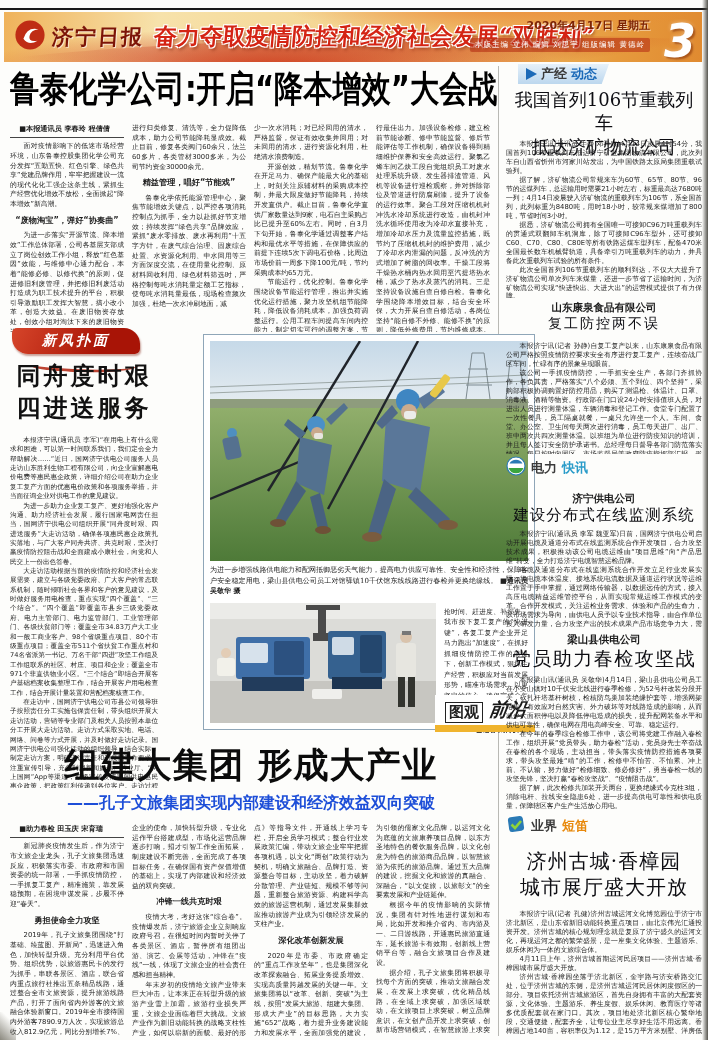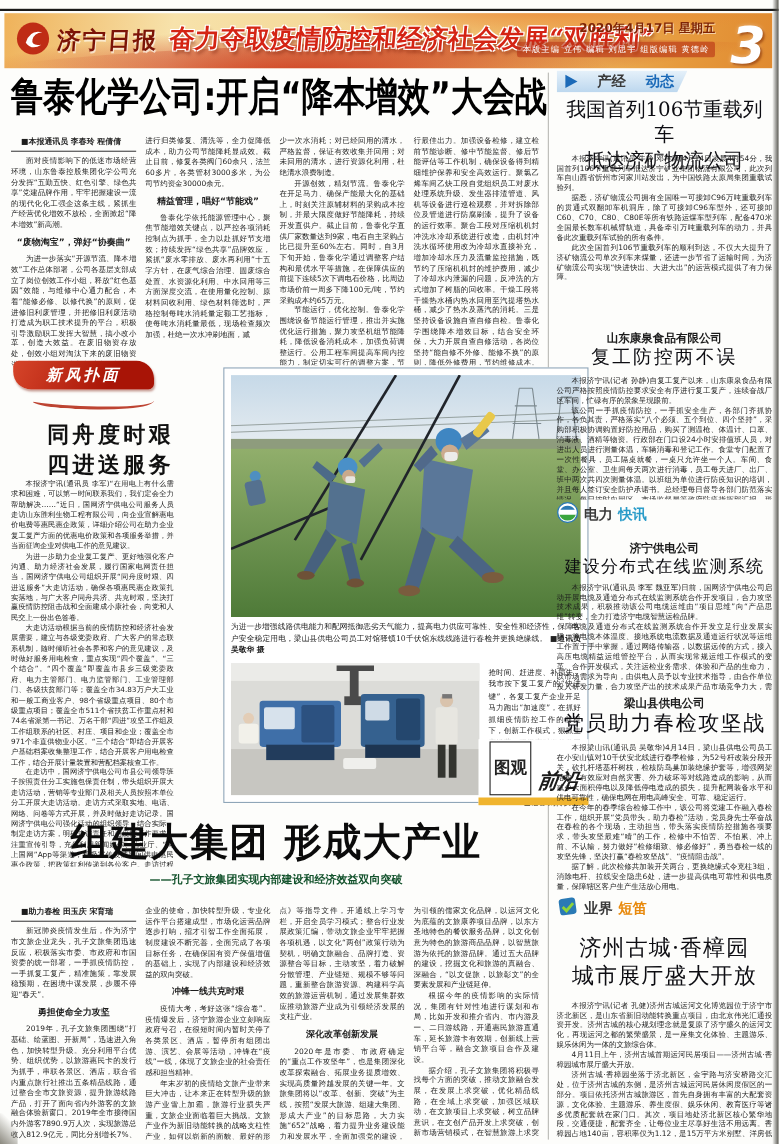--- a/index.html
+++ b/index.html
@@ -43,50 +43,50 @@
   .main-headline{position:absolute;left:10px;top:66px;width:482px;margin:0;font-weight:900;
     font-size:36px;line-height:1.3;color:#000;white-space:nowrap;transform:scaleX(.81);transform-origin:left center;letter-spacing:0;}
 
   .vrule{position:absolute;left:498px;top:66px;width:1px;height:970px;background:#b9b9b4;}
 
   
   .xfpm-banner{position:absolute;left:12px;top:328px;width:128px;height:26px;display:flex;align-items:center;justify-content:center;
     background:linear-gradient(115deg,#d6452a,#a81406 70%);border-radius:5px 16px 5px 16px;
     color:#fff;font-weight:bold;font-style:italic;font-size:14px;letter-spacing:3px;box-shadow:1px 2px 2px rgba(120,20,0,.4);}
   .xfpm-tail{position:absolute;left:30px;top:356px;width:110px;height:14px;border-bottom:3px solid #b32410;border-radius:0 0 90% 30%;transform:rotate(4deg);opacity:.85;}
-  .xfpm-head{position:absolute;left:10px;top:382px;width:148px;text-align:right;font-weight:900;
-    font-size:20px;line-height:1.35;color:#111;letter-spacing:3px;}
+  .xfpm-head{position:absolute;left:10px;top:360px;width:148px;text-align:center;font-weight:900;
+    font-size:24px;line-height:1.35;color:#111;letter-spacing:3px;}
 
   
   .photo-box{position:absolute;left:163px;top:334px;width:332px;height:396px;box-sizing:border-box;
     border:1px solid #8fa6b8;background:#fff;padding:6px;margin-left:40px;}
   .caption{font-family:"DejaVu Serif",serif;font-size:7px;line-height:1.5;color:#222;text-align:justify;margin-top:4px;}
   .caption b{font-family:"DejaVu Sans",sans-serif;}
   .photo-row{display:flex;gap:8px;margin-top:6px;}
   .cap2{width:84px;font-family:"DejaVu Serif",serif;font-size:6.8px;line-height:1.55;color:#222;text-align:justify;padding-top:4px;}
   .cap2credit{text-align:right;font-weight:bold;margin-top:3px;font-family:"DejaVu Sans",sans-serif;}
   .tuguan{position:absolute;right:-1px;bottom:-3px;display:flex;align-items:flex-end;gap:6px;background:#fff;padding:2px 8px 2px 10px;border-bottom:7px solid #f0b42e;}
-  .tg-box{font-weight:900;font-size:15px;color:#222;border:1.5px solid #222;padding:14px 3px;line-height:1.25;background:#fff;}
+  .tg-box{font-weight:900;font-size:15px;color:#222;border:1.5px solid #222;padding:0 3px;line-height:1.25;background:#fff;}
   .tg-script{font-family:"DejaVu Serif",serif;font-style:italic;font-weight:900;font-size:19px;color:#1a1a1a;transform:skewX(-8deg);}
 
   
   .sb{position:absolute;left:506px;width:196px;}
   .badge{display:flex;align-items:center;gap:5px;height:20px;}
-  .badge-bar{background:linear-gradient(#e6f1fa,#bcd7ee);padding:1px 12px 1px 8px;display:flex;align-items:center;gap:18px;
-    clip-path:polygon(0 0,100% 0,92% 100%,0 100%);}
+  .badge-bar{background:linear-gradient(#e6f1fa,#bcd7ee);padding:1px 12px 1px 8px;display:flex;align-items:center;gap:4px;
+    clip-path:polygon(0 0,100% 0,92% 100%,0 100%);margin-left:12px;}
   .badge-t1{font-weight:900;font-size:13px;color:#3a3a3a;}
   .badge-t2{font-weight:900;font-size:13px;}
   .arrow-icon{width:0;height:0;border-left:11px solid #1c6ab8;border-top:6px solid transparent;border-bottom:6px solid transparent;}
   .sb-h-org{font-family:"DejaVu Serif",serif;font-weight:bold;font-size:10.5px;text-align:center;color:#1c1c1c;}
   .sb-h-big{font-family:"DejaVu Serif",serif;font-weight:400;text-align:center;color:#0d0d12;line-height:1.3;margin:0;}
 
   
   .bottom-headline{position:absolute;left:8px;top:742px;width:486px;margin:0;text-align:center;
     font-family:"DejaVu Serif",serif;font-weight:900;font-size:35px;color:#0b0b0b;letter-spacing:1px;}
-  .bottom-deck{position:absolute;left:8px;top:793px;width:486px;text-align:center;font-size:10px;font-weight:bold;color:#14532d;}
+  .bottom-deck{position:absolute;left:8px;top:793px;width:486px;text-align:center;font-size:16px;font-weight:bold;color:#1d4ed8;}
 </style>
 </head>
 <body>
 
 <div class="page">
   <div class="scan-top-line"></div>
 
   <div class="banner">
     <div class="swoosh"></div>
     <div class="logo-wrap">
@@ -264,26 +264,27 @@
       <span class="badge-t1">产经</span>
       <span class="badge-t2" style="color:#1c6ab8;">动态</span>
     </div>
   </div>
   <div class="sb" style="top:88px;">
     <p class="sb-h-big" style="font-size:18px;">我国首列106节重载列车</p>
     <p class="sb-h-big" style="font-size:18px;">抵达济矿物流公司</p>
   </div>
   <div class="sb col sbtext" style="top:140px;height:158px;">
     <p class="ind">本报济宁讯(通讯员 牛静 邓祥康)4月14日凌晨4时54分，我国首列106节重载列车抵达济宁矿业集团物流有限公司，此次列车自山西省忻州市河家川站发出，为中国铁路太原局集团重载试验列。</p>
+    <p class="ind">据了解，济矿物流公司常规来车为60节、65节、80节、96节的运煤列车，总运输用时需要21小时左右，标重最高达7680吨一列；4月14日凌晨驶入济矿物流的重载列车为106节，系全国首列，此列标重为8480吨，用时18小时，较常规来煤增加了800吨，节省时间3小时。</p>
     <p class="ind">据悉，济矿物流公司拥有全国唯一可接卸C96万吨重载列车的贯通式双翻卸车机洞库，除了可接卸C96车型外，还可接卸C60、C70、C80、C80E等所有铁路运煤车型列车，配备470米全国最长数车机械臂轨道，具备牵引万吨重载列车的动力，并具备此次重载列车试验的所有条件。</p>
     <p class="ind">此次全国首列106节重载列车的顺利到达，不仅大大提升了济矿物流公司单次列车来煤量，还进一步节省了运输时间，为济矿物流公司实现“快进快出、大进大出”的运营模式提供了有力保障。</p>
   </div>
 
   <div class="sb sb-h-org" style="top:301px;">山东康泉食品有限公司</div>
-  <div class="sb sb-h-big" style="top:314px;font-size:17px;letter-spacing:2px;">复工防控两不误</div>
+  <div class="sb sb-h-big" style="top:314px;font-size:14px;letter-spacing:2px;">复工防控两不误</div>
   <div class="sb col sbtext" style="top:342px;height:112px;">
     <p class="ind">本报济宁讯(记者 孙静)自复工复产以来，山东康泉食品有限公司严格按照疫情防控要求安全有序进行复工复产，连续奋战厂区车间，忙碌有序的景象呈现眼前。</p>
     <p class="ind">该公司一手抓疫情防控，一手抓安全生产，各部门齐抓协作，各负其责，严格落实“八个必须、五个到位、四个坚持”，采购部积极协调购置好防控用品，购买了测温枪、体温计、口罩、消毒液、酒精等物资。行政部在门口设24小时安排值班人员，对进出人员进行测量体温，车辆消毒和登记工作。食堂专门配置了一次性餐具，员工隔桌就餐，一桌只允许坐一个人。车间、食堂、办公室、卫生间每天两次进行消毒，员工每天进厂、出厂、班中两次共四次测量体温。以班组为单位进行防疫知识的培训，并且每人签订安全防护承诺书。总经理每日督导各部门防范落实情况，每日按时向园区、市场监督局等政府防疫指挥部汇报，形成日报机制。</p>
   </div>
 
   <div class="sb badge" style="top:458px;">
     <span>
       <svg width="20" height="20" viewBox="0 0 20 20">
           <circle cx="10" cy="10" r="9" fill="#fff" stroke="#2a7ab5" stroke-width="1.2"></circle>
           <path d="M2.5 12 A8 8 0 0 0 17.5 12 Z" fill="#3aa53f"></path>

